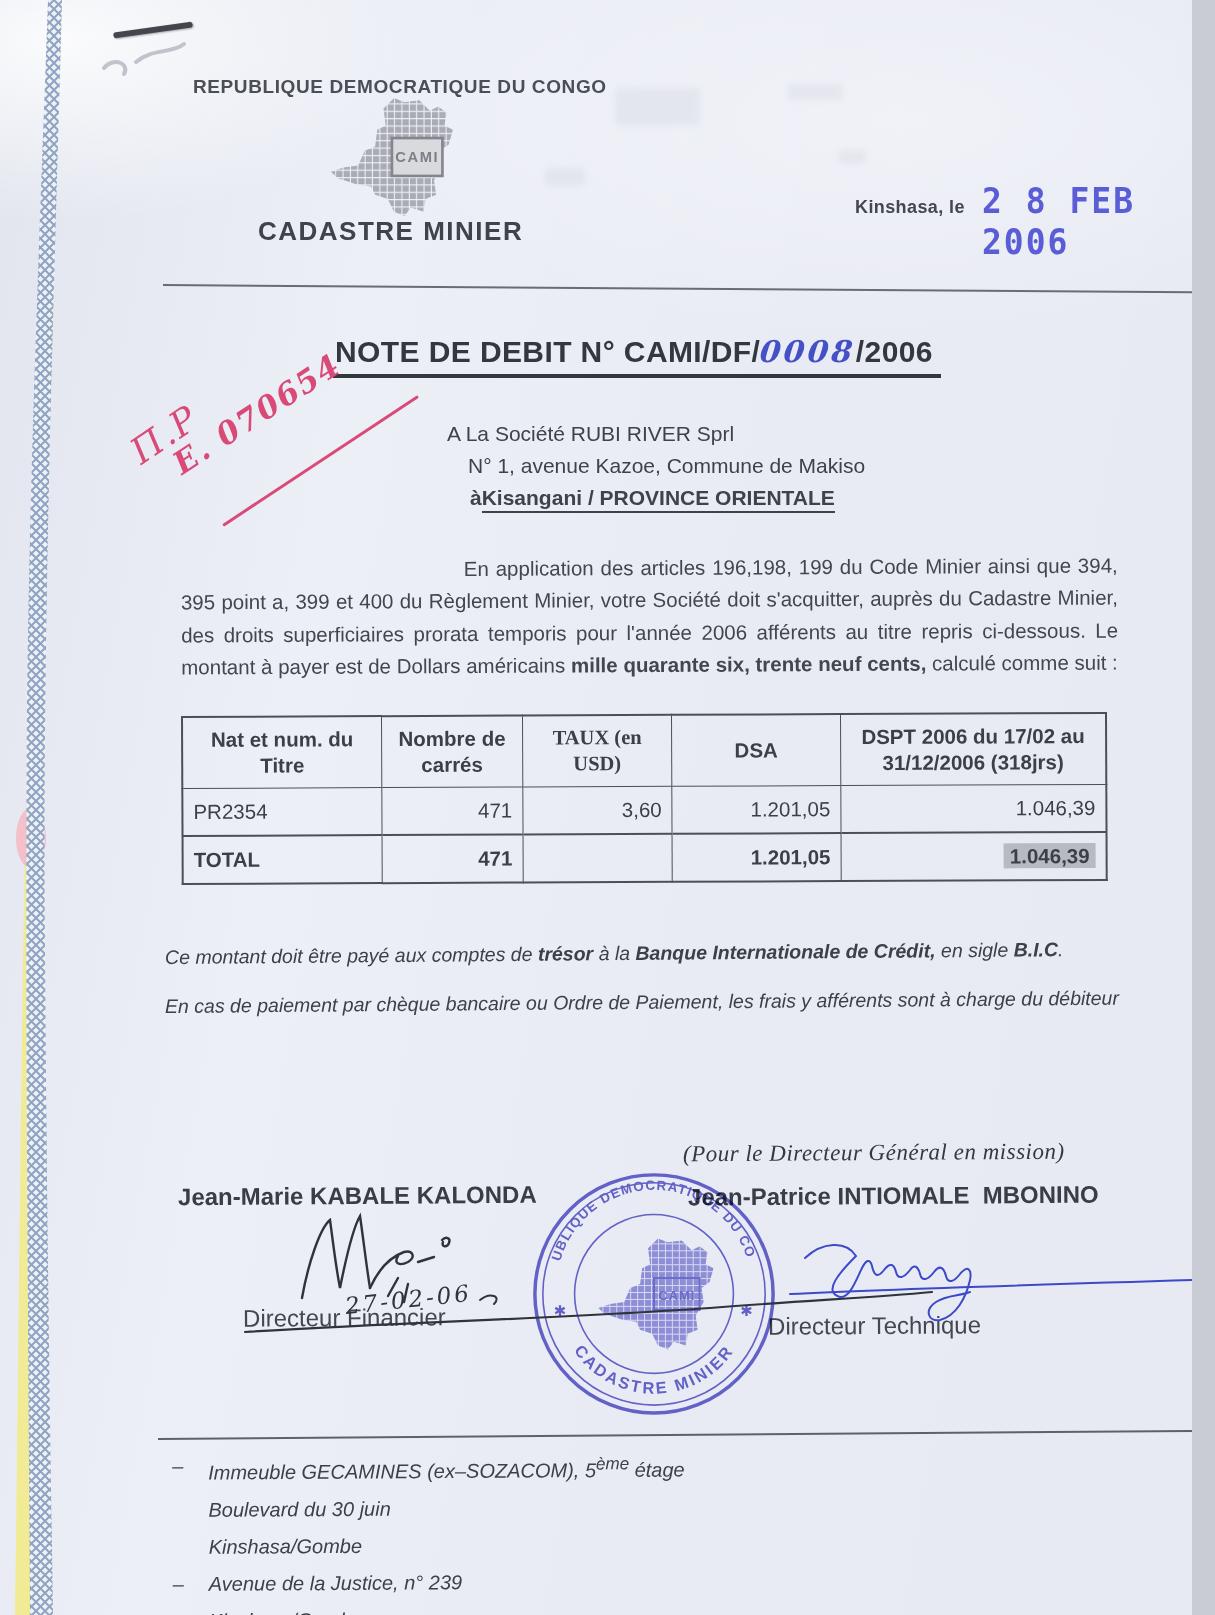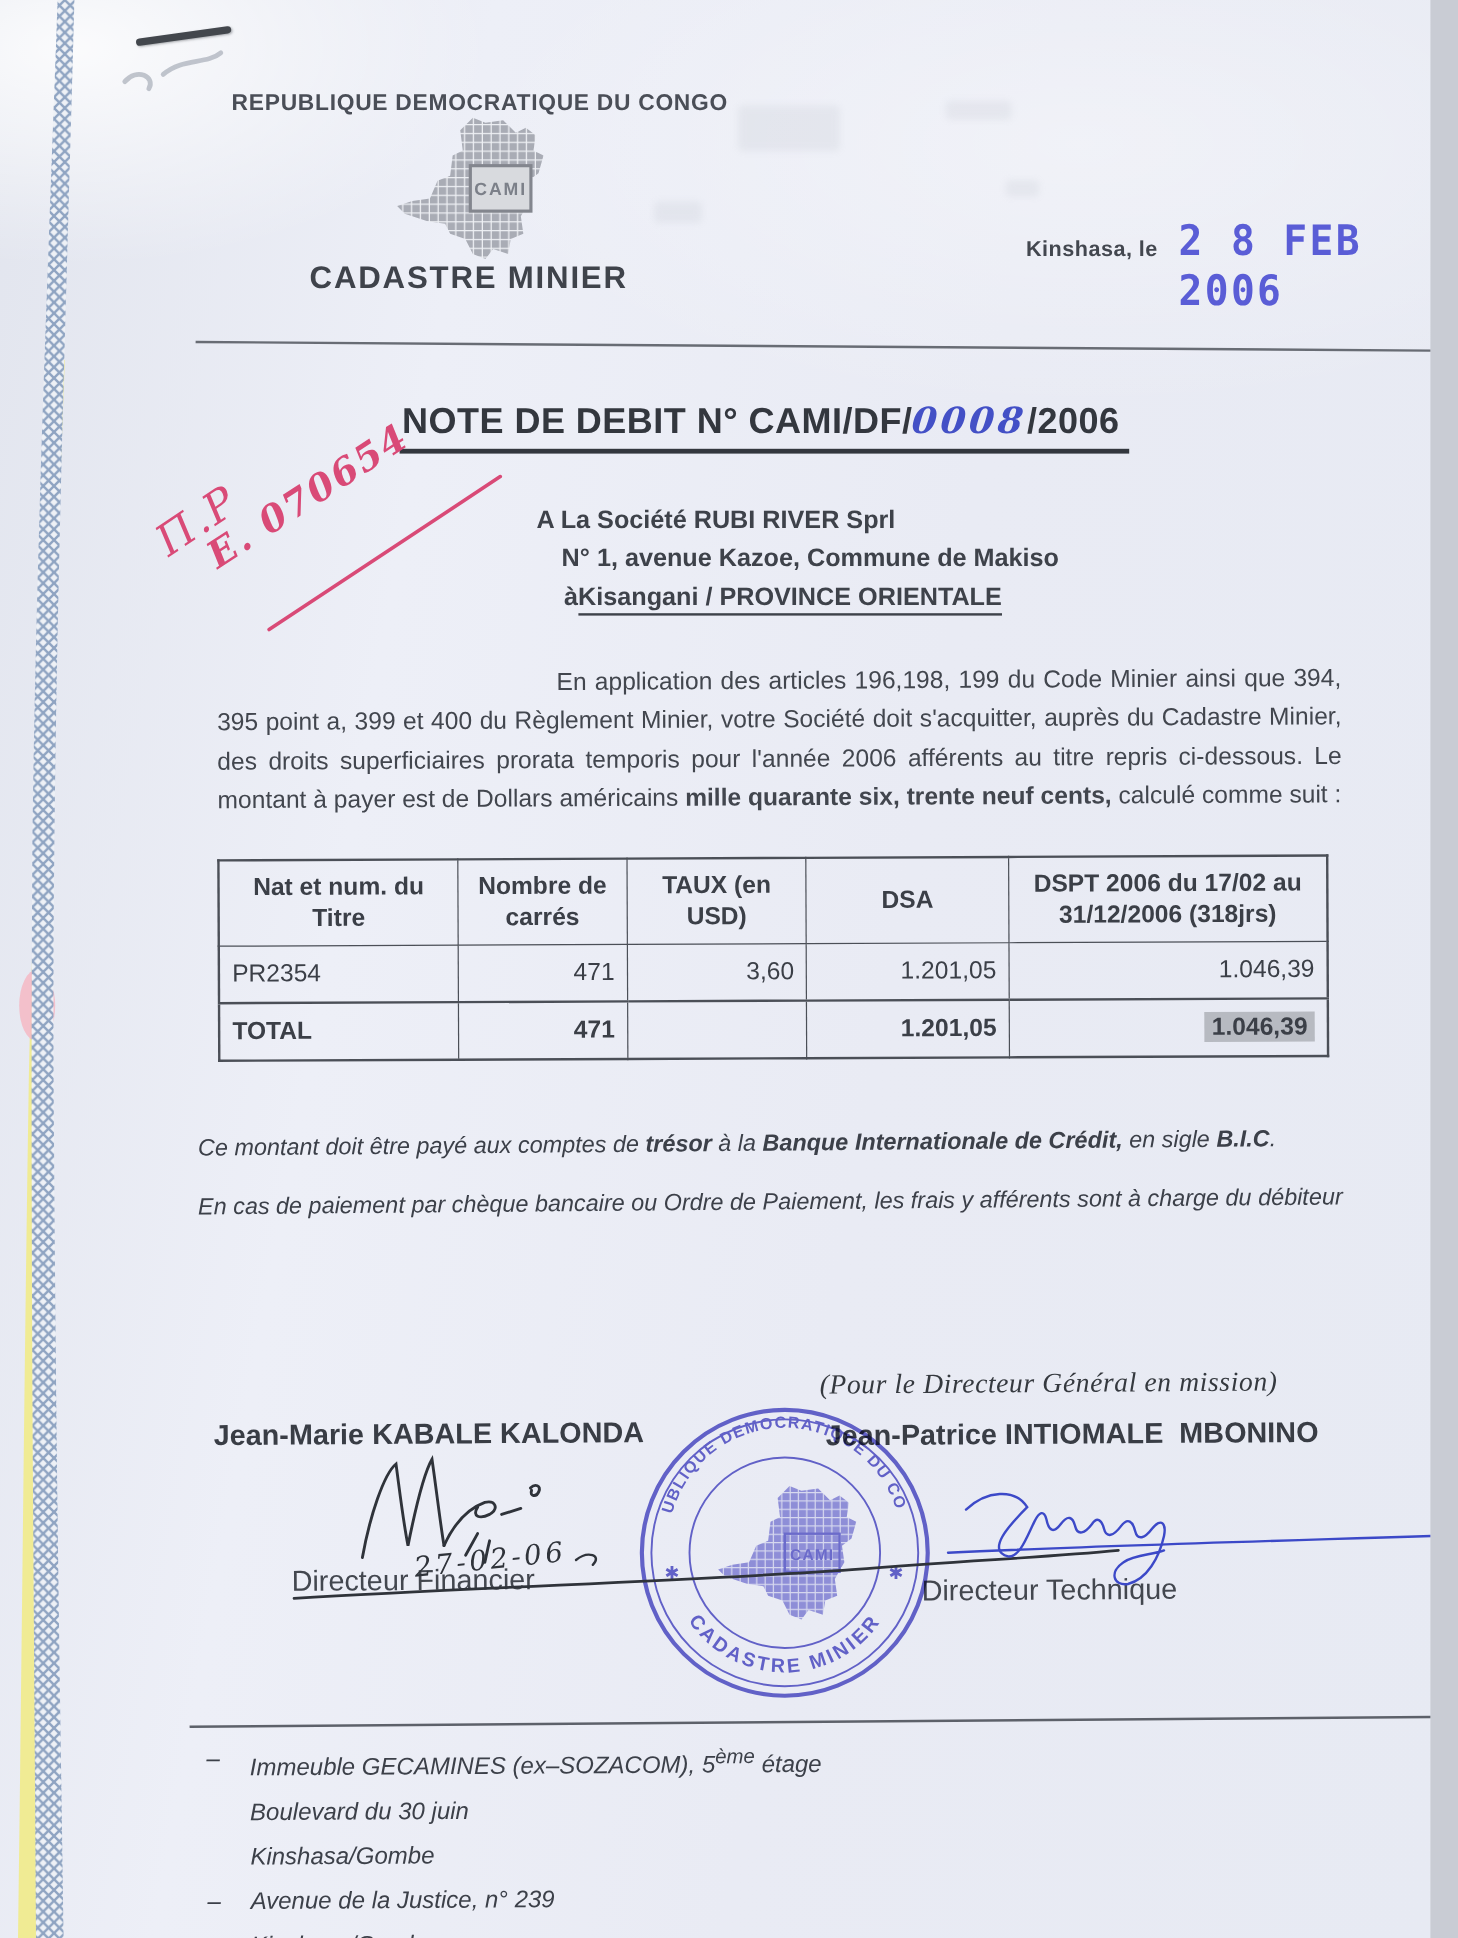--- a/index.html
+++ b/index.html
@@ -23,34 +23,34 @@
   .title{left:333px;top:334px;font-size:30px;font-weight:bold;color:#33373e;letter-spacing:.4px;
     border-bottom:4px solid #33373e;padding:0 8px 5px 2px;white-space:nowrap;}
   .title .hand{color:#4350c6;font-family:"DejaVu Serif","Liberation Serif",serif;font-style:italic;
     letter-spacing:3px;font-weight:600;display:inline-block;transform:skewX(-6deg);}
   
   .red{color:#d94a77;font-family:"DejaVu Serif","Liberation Serif",serif;font-style:italic;}
   .red-initials{left:128px;top:414px;font-size:36px;transform:rotate(-34deg);letter-spacing:2px;}
   .red-number{left:176px;top:448px;font-size:31px;transform:rotate(-33deg);transform-origin:left center;letter-spacing:2px;font-weight:600;}
   .red-line{left:223px;top:524px;width:234px;height:3px;background:#d94a77;transform:rotate(-33.5deg);transform-origin:left center;border-radius:2px;}
   
-  .rcpt1{left:447px;top:422px;font-size:21px;font-weight:bold;}
-  .rcpt2{left:468px;top:454px;font-size:21px;font-weight:bold;}
+  .rcpt1{left:447px;top:422px;font-size:21px;font-weight:normal;}
+  .rcpt2{left:468px;top:454px;font-size:21px;font-weight:normal;}
   .rcpt3{left:470px;top:486px;font-size:21px;font-weight:bold;}
   .rcpt3 .ul{border-bottom:2.5px solid #3e424a;padding-bottom:2px;margin-left:0;}
   
   .bodytext{left:181px;top:552px;width:937px;font-size:20.5px;line-height:1.58;text-align:justify;
     text-indent:283px;color:#42464e;transform:rotate(-.3deg);}
   
   .tblwrap{left:181px;top:716px;width:926px;transform:rotate(-.25deg);transform-origin:left top;}
   table.debit{border-collapse:collapse;width:926px;color:#3b3f47;}
   table.debit th,table.debit td{border:1.6px solid #4b4f57;padding:4px 10px;font-size:20.5px;}
   table.debit{border:2.5px solid #4b4f57;}
   table.debit th{font-weight:bold;text-align:center;height:62px;vertical-align:middle;line-height:1.25;}
-  th.ctr{text-align:center;}
+  th.ctr{text-align:center;font-family:Liberation Serif, serif;}
   th.bot{vertical-align:bottom;text-align:center;padding-bottom:6px;}
   td.num{text-align:right;padding-right:14px;}
   tr.datarow td{height:38px;}
   tr.totalrow td{height:38px;border-top:2.5px solid #4b4f57;font-weight:bold;}
   .pr-cell{display:flex;padding-right:30px;}
   .hl{background:#b7bac1;padding:1px 6px;}
   
   .note{font-style:italic;font-size:19.5px;color:#3c4049;transform:rotate(-.5deg);transform-origin:left center;white-space:nowrap;}
   .note1{left:165px;top:946px;}
   .note2{left:165px;top:995px;}

